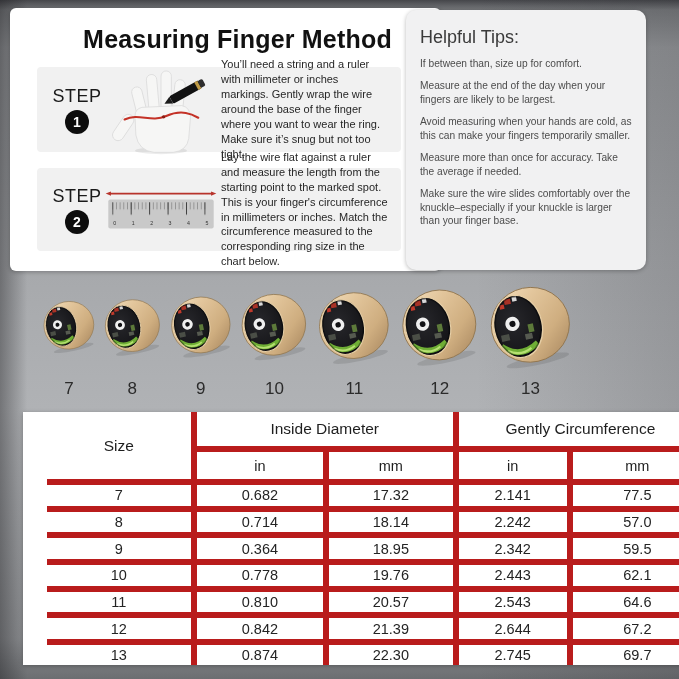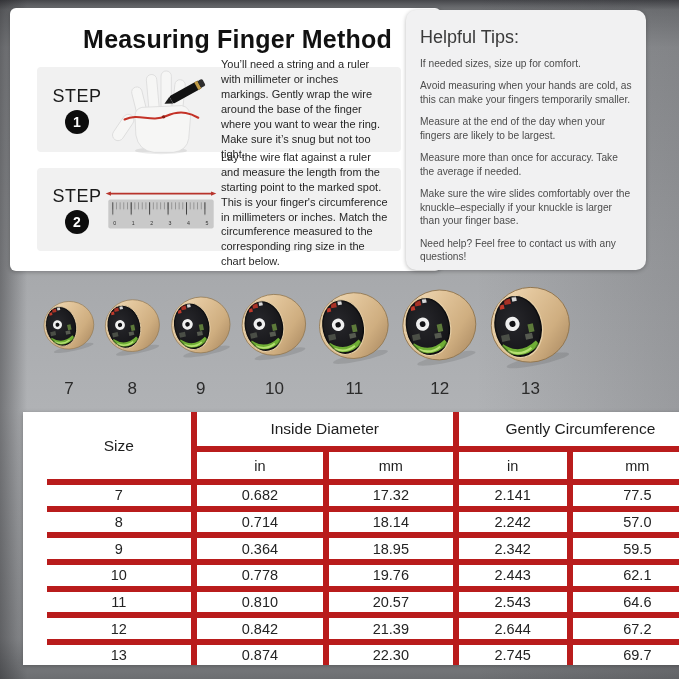--- a/index.html
+++ b/index.html
@@ -154,26 +154,25 @@
             <text x="152.5" y="55">5</text>
           </g>
         </svg>
       </div>
       <p class="step-text">Lay the wire flat against a ruler and measure the length from the starting point to the marked spot. This is your finger's circumference in millimeters or inches. Match the circumference measured to the corresponding ring size in the chart below.</p>
     </div>
   </section>
 
   <aside class="card tips-card">
     <h2 class="tips-title">Helpful Tips:</h2>
-    <p class="tip">If needed sizes, size up for comfort.</p>
+    <p class="tip">If between than, size up for comfort.</p>
+    <p class="tip">Measure at the end of the day when your fingers are likely to be largest.</p>
     <p class="tip">Avoid measuring when your hands are cold, as this can make your fingers temporarily smaller.</p>
-    <p class="tip">Measure at the end of the day when your fingers are likely to be largest.</p>
     <p class="tip">Measure more than once for accuracy. Take the average if needed.</p>
     <p class="tip">Make sure the wire slides comfortably over the knuckle–especially if your knuckle is larger than your finger base.</p>
-    <p class="tip">Need help? Feel free to contact us with any questions!</p>
   </aside>
 
   <div class="rings-row">
     <div class="ring">
       <div class="ring-fig">
           <svg viewBox="0 0 100 96">
             <use href="#ringShape"></use>
           </svg>
         </div>
       <div class="ring-label">7</div>

